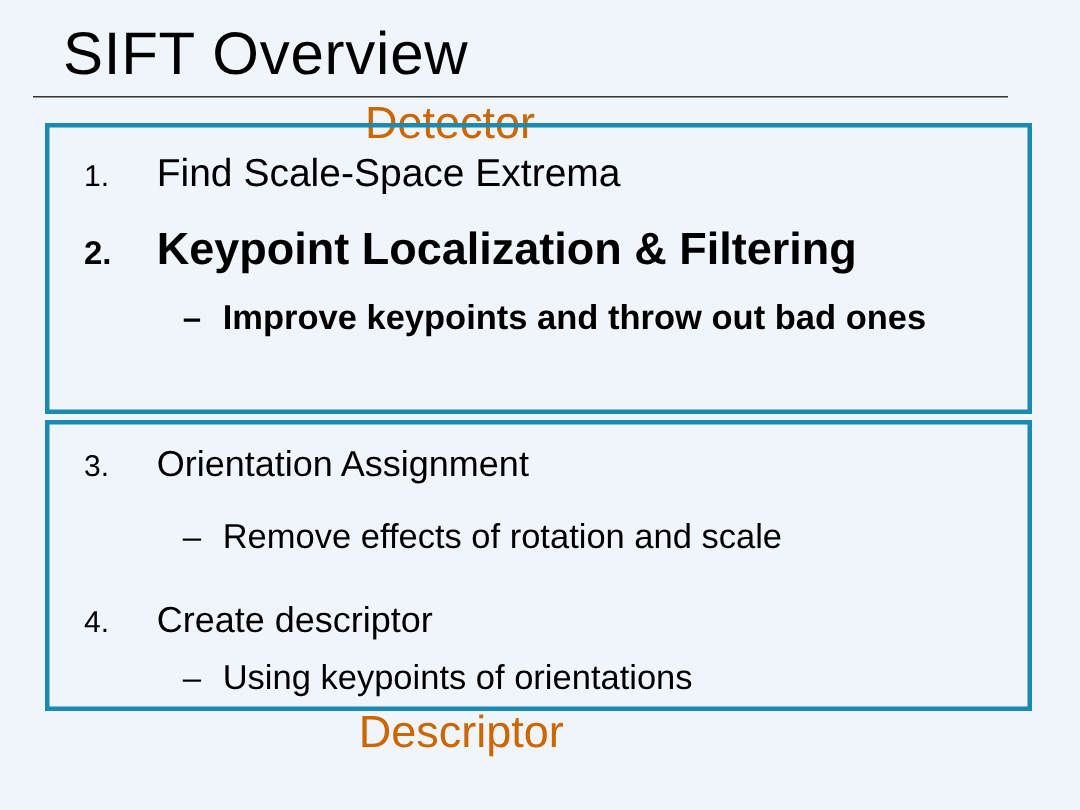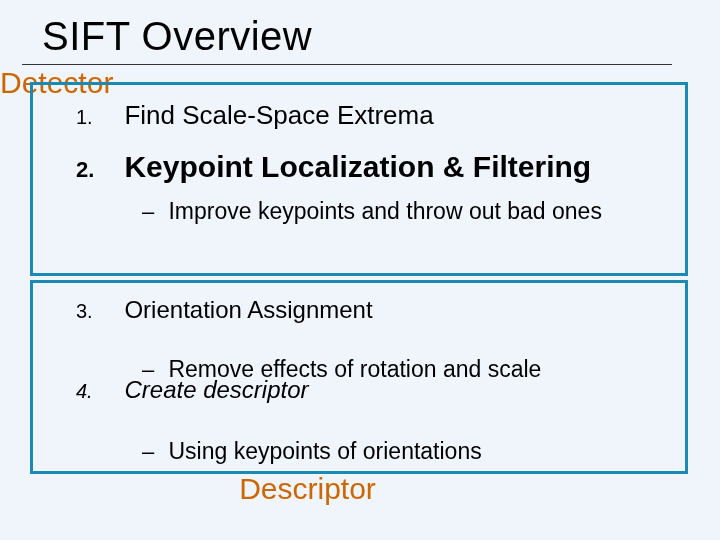--- a/index.html
+++ b/index.html
@@ -31,21 +31,21 @@
     left: -20px;
     right: -360px;
     bottom: -6px;
     border-bottom: 1px solid #333;
   }
   .detector-label {
     position: absolute;
     left: 0;
     right: 0;
     top: 66px;
-    text-align: left;
+    text-align: center;
     font-size: 30px;
     color: #cc6600;
   }
   .descriptor-label {
     position: absolute;
     left: 15px;
     right: 0;
     top: 472px;
     text-align: center;
     font-size: 30px;
@@ -61,35 +61,35 @@
     top: 82px;
     width: 652px;
     height: 188px;
   }
   .box-descriptor {
     left: 30px;
     top: 280px;
     width: 652px;
     height: 188px;
   }
-  .ln { position: absolute; white-space: nowrap; margin-left: 20px; }
+  .ln { position: absolute; white-space: nowrap; }
   .num { font-size: 20px; display: inline-block; width: 44px; text-align: left; vertical-align: baseline; }
   .num-bold { font-size: 22px; font-weight: bold; }
   .item-text { font-size: 26px; }
   .item-bold { font-size: 30px; font-weight: bold; text-align: right; }
   .item-med { font-size: 24px; font-weight: 400; }
   .dash { font-size: 22px; display: inline-block; width: 32px; text-align: center; }
   .sub-text { font-size: 23px; }
 
   .line1 { left: 56px; top: 100px; }
   .line2 { left: 56px; top: 150px; }
-  .line2sub { left: 112px; top: 198px; }
+  .line2sub { left: 112px; top: 198px; font-weight: bold; }
   .line3 { left: 56px; top: 296px; }
-  .line3sub { left: 112px; top: 356px; }
-  .line4 { left: 56px; top: 376px; font-style: italic; }
+  .line3sub { left: 112px; top: 344px; }
+  .line4 { left: 56px; top: 400px; }
   .line4sub { left: 112px; top: 438px; }
 </style>
 </head>
 <body>
 
 <div class="slide">
 
   <div class="title">SIFT Overview</div>
 
   <div class="detector-label">Detector</div>

